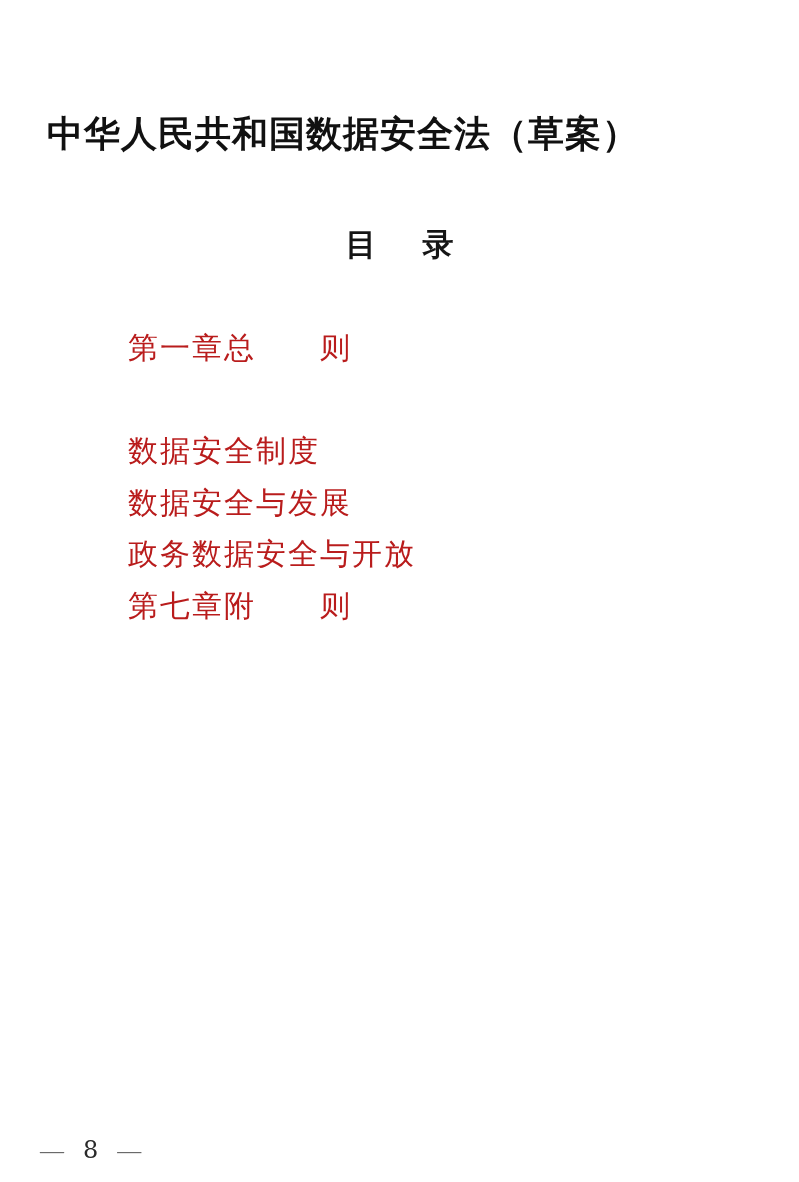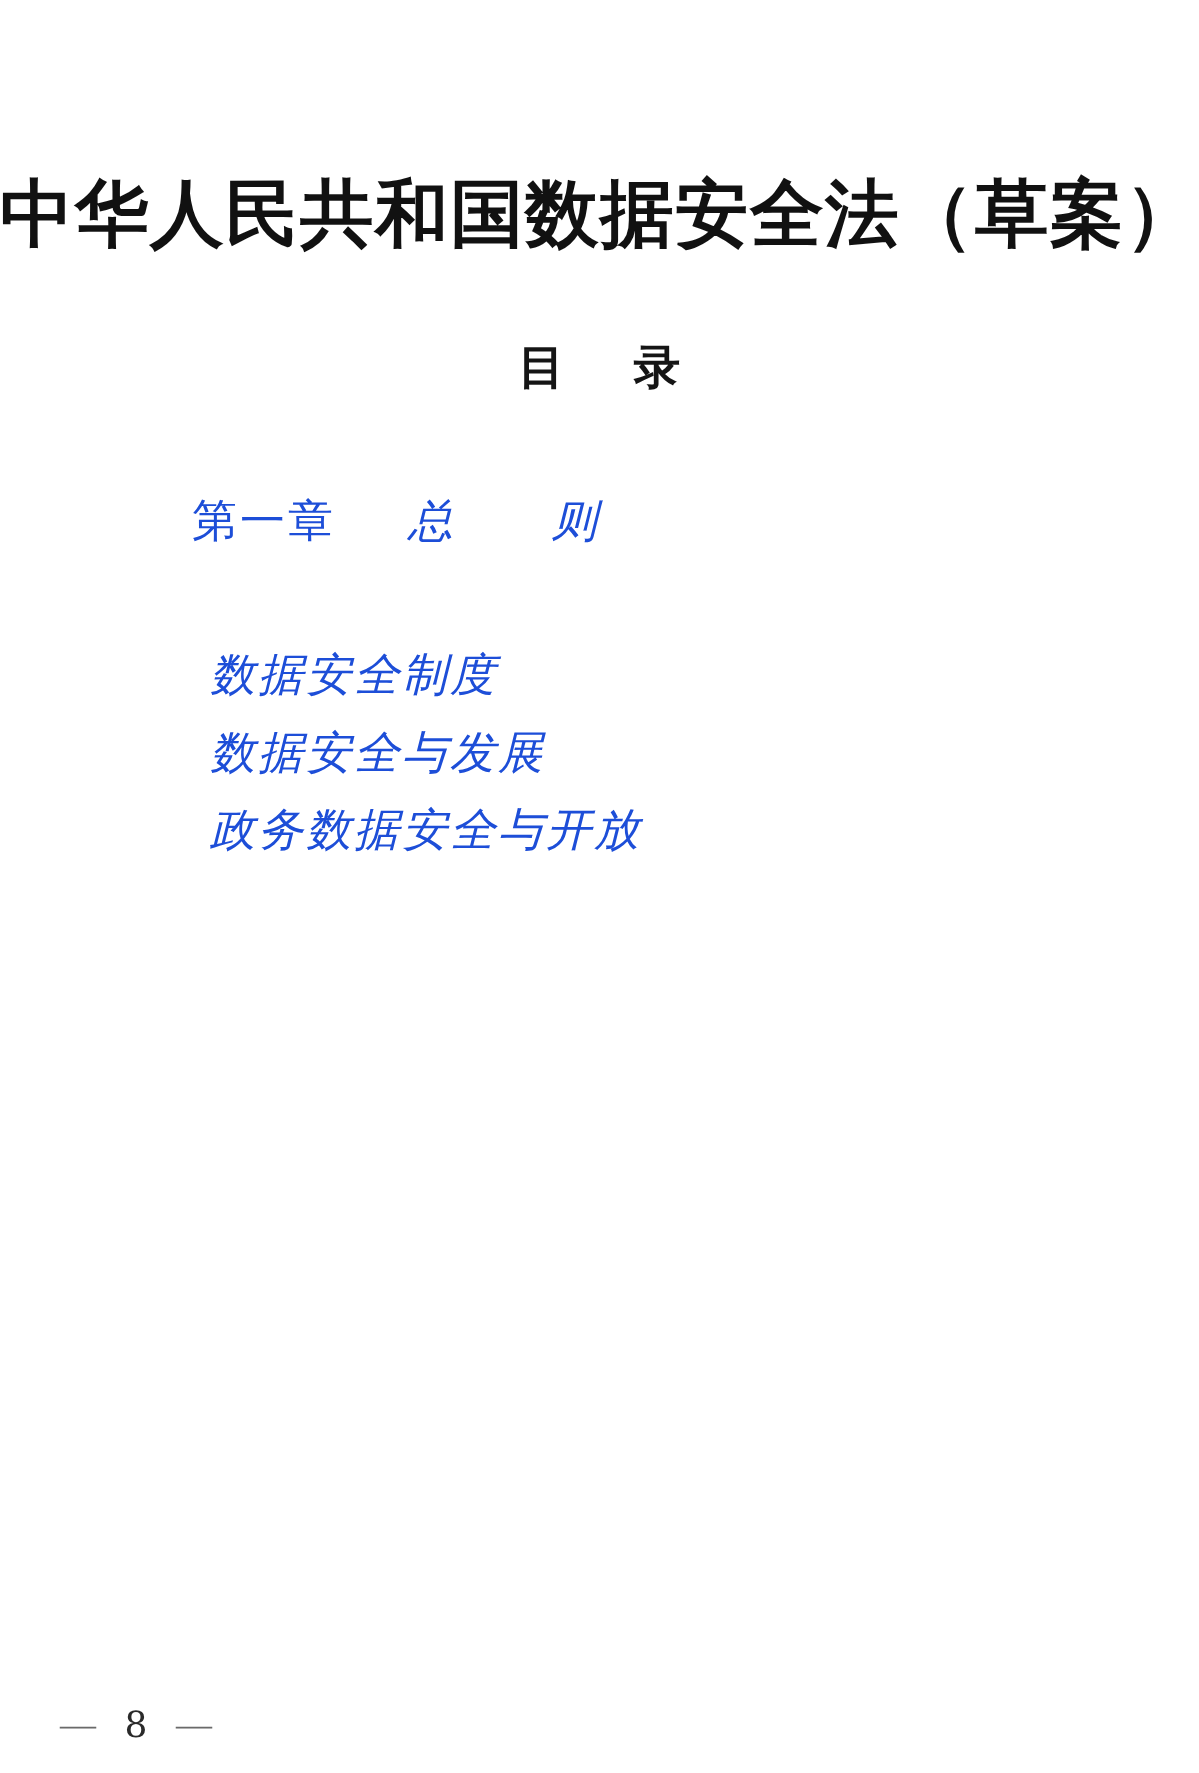--- a/index.html
+++ b/index.html
@@ -16,21 +16,21 @@
     color: #1b1b1b;
   }
   .doc-title {
     position: absolute;
     top: 110px;
     left: 0;
     width: 686px;
     text-align: center;
     font-family: "Liberation Serif", serif;
     font-weight: 700;
-    font-size: 49px;
+    font-size: 36px;
     letter-spacing: 1px;
     color: #111111;
     white-space: nowrap;
   }
   .toc-heading {
     position: absolute;
     top: 224px;
     left: 0;
     width: 799px;
     display: flex;
@@ -50,31 +50,29 @@
   }
   .toc-row {
     display: flex;
     align-items: center;
     height: 51.5px;
     line-height: 51.5px;
     font-family: "Liberation Serif", serif;
     font-size: 30px;
     font-weight: 400;
     letter-spacing: 2px;
-    color: #1d4ed8;
+    color: #b91c1c;
     white-space: nowrap;
-    gap: 36px;
   }
   .toc-chapter {
     flex: 0 0 auto;
   }
   .toc-title {
-    margin-left: 12px;
+    margin-left: 0;
     flex: 0 0 auto;
-    font-style: italic;
   }
   .page-footer {
     position: absolute;
     top: 1136px;
     left: 40px;
     display: flex;
     align-items: center;
     gap: 19px;
     white-space: nowrap;
   }
@@ -110,19 +108,23 @@
   </div>
   <div class="toc-row">
     <span class="toc-title">数据安全制度</span>
   </div>
   <div class="toc-row">
     <span class="toc-title">数据安全与发展</span>
   </div>
   <div class="toc-row">
     <span class="toc-title">政务数据安全与开放</span>
   </div>
+  <div class="toc-row">
+    <span class="toc-chapter">第七章</span>
+    <span class="toc-title">附　　则</span>
+  </div>
 </div>
 
 <div class="page-footer">
   <span class="footer-dash">—</span>
   <span class="footer-page-number">8</span>
   <span class="footer-dash">—</span>
 </div>
 
 </body></html>

